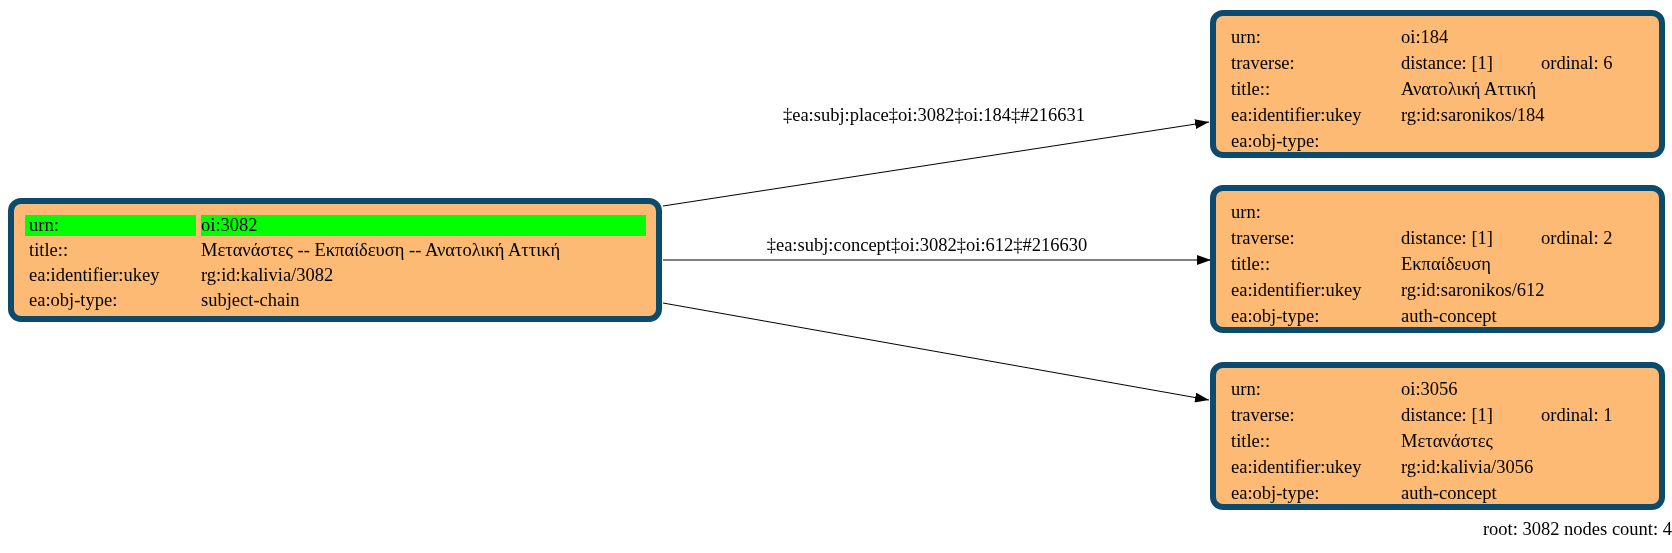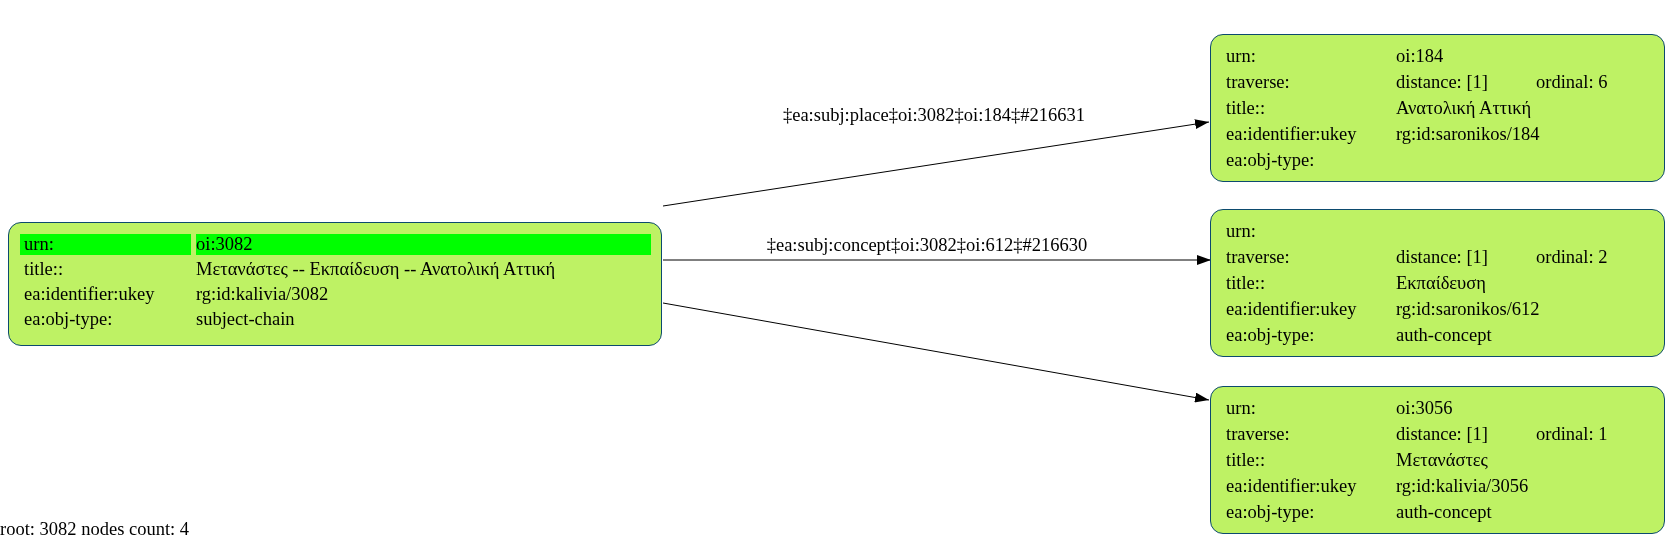--- a/index.html
+++ b/index.html
@@ -10,25 +10,24 @@
     font-family:"Liberation Serif", serif;
     font-size:18.5px;
     color:#000;
     overflow:hidden;
   }
   svg.edges{position:absolute;left:0;top:0;width:1672px;height:553px;}
   svg.edges line{stroke:#000;stroke-width:1;}
 
   .node{
     position:absolute;
-    background:#bef264;
-    border:1px solid #0c4a6e;
+    background:#fdba74;
+    border:6px solid #0c4a6e;
     border-radius:13px;
     box-sizing:border-box;
-    margin-top:24px;
   }
   
   .root-node{left:8px;top:198px;width:654px;height:124px;padding:9px 0 0 11px;}
   .lrow{display:flex;height:25px;align-items:center;}
   .lk{width:171px;padding-left:4px;box-sizing:border-box;white-space:nowrap;}
   .lv{flex:1;margin-left:5px;margin-right:10px;padding-left:0;white-space:nowrap;}
   .hl .lk,.hl .lv{background:var(--hl,#00ff00);}
 
   
   .rnode{left:1210px;width:455px;height:148px;padding:8px 0 0 15px;}
@@ -47,21 +46,21 @@
     transform:translate(-50%,-50%);
     background:transparent;
   }
   .elabel-1{left:934px;top:115px;}
   .elabel-2{left:927px;top:245px;}
   .elabel-3{left:934px;top:306px;}
 
   .caption{
     position:absolute;
     left:0;right:0;top:519px;
-    text-align:left;
+    text-align:right;
   }
 </style>
 </head>
 <body>
 
 <div class="canvas">
 
   <svg class="edges" viewBox="0 0 1672 553">
     <defs>
       <marker id="arrow" markerWidth="14" markerHeight="10" refX="14" refY="5" orient="auto" markerUnits="userSpaceOnUse">

